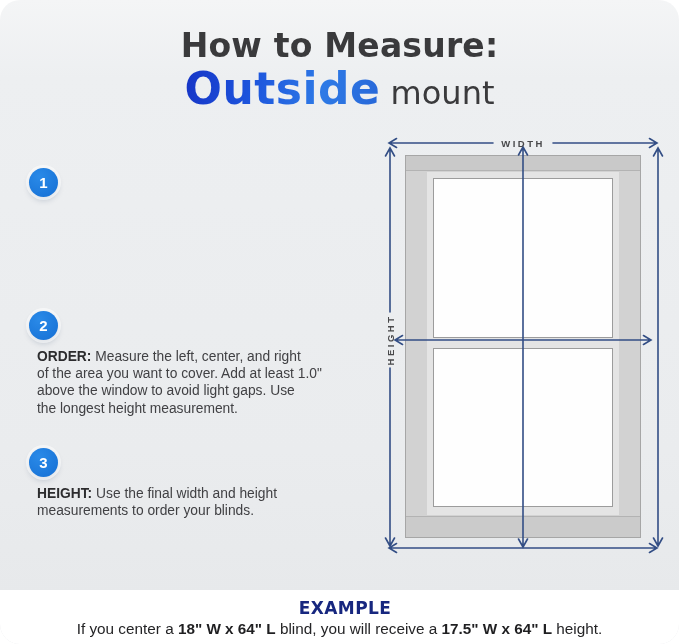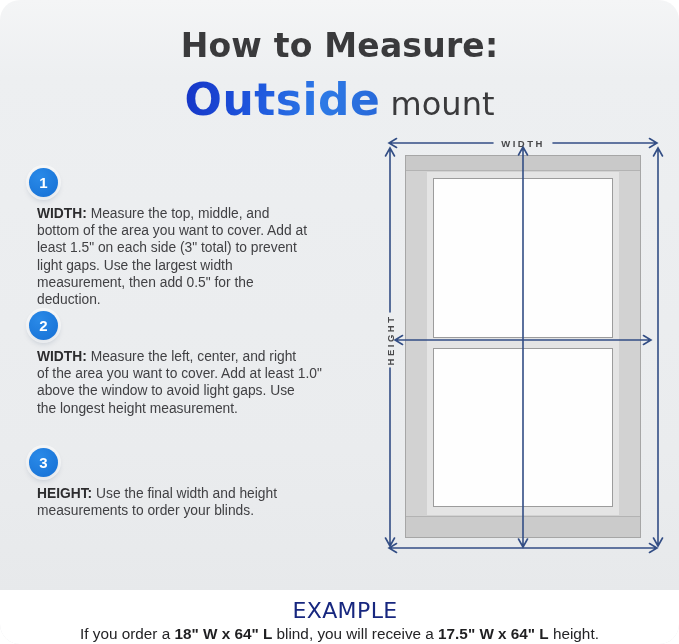--- a/index.html
+++ b/index.html
@@ -6,21 +6,21 @@
   html,body { background:#fff; }
   .canvas {
     position:relative; width:679px; height:644px; overflow:hidden;
     background:linear-gradient(180deg,#f4f5f6 0%, #edeff1 12%, #eaecee 70%, #e6e8ea 100%);
     font-family:"Liberation Sans", sans-serif;
     border-radius:20px;
   }
   
   .title { position:absolute; top:26px; left:0; right:0; text-align:center; font-family:"DejaVu Sans", sans-serif; }
   .title-line1 { font-size:33px; font-weight:700; color:#3a3a3c; letter-spacing:0.2px; }
-  .title-line2 { margin-top:12px; line-height:46px; }
+  .title-line2 { margin-top:1px; line-height:46px; }
   .title-outside {
     font-size:44px; font-weight:700; letter-spacing:0.5px;
     background:linear-gradient(100deg,#1634c6 0%, #1d55dd 35%, #2e7ae6 70%, #2767d8 100%);
     -webkit-background-clip:text; background-clip:text; color:transparent;
   }
   .title-mount { font-size:32px; font-weight:500; color:#3a3a3c; }
   
   .step { position:absolute; left:29px; width:356px; }
   .step-1 { top:168px; } .step-2 { top:311px; } .step-3 { top:448px; }
   .badge {
@@ -50,49 +50,43 @@
   
   .measure-svg { position:absolute; left:383px; top:136px; width:282px; height:424px; }
   .measure-svg path { fill:none; stroke:#334e85; stroke-width:1.6; stroke-linecap:round; }
   .measure-svg text {
     fill:#48484a; font-size:9.5px; font-weight:600; letter-spacing:2.5px;
     font-family:"Liberation Sans", sans-serif;
   }
   
   .footer { position:absolute; left:0; right:0; bottom:0; height:54px; background:#ffffff; text-align:center; }
   .example-heading {
-    margin-top:8px; font-size:22px; font-weight:400; color:#17277f;
+    margin-top:8px; font-size:17px; font-weight:700; color:#17277f;
     letter-spacing:0.4px; font-family:"DejaVu Sans", sans-serif;padding-left:11px;
   }
   .example-line { margin-top:2px; font-size:15.3px; color:#242426; }
   .example-bold { font-weight:700; color:#1f1f21; }
 </style>
 </head>
 <body>
 
 <div class="canvas">
 
   <div class="title">
     <div class="title-line1">How to Measure:</div>
     <div class="title-line2"><span class="title-outside">Outside</span><span class="title-mount"> mount</span></div>
   </div>
 
   <div class="step step-1">
     <div class="badge">1</div>
-    <div class="step-body"><span class="step-label">WIDTH:</span><span> Measure the top, middle, and
-bottom of the area you want to cover. Add at
-least 1.5" on each side (3" total) to prevent
-light gaps. Use the largest width
-measurement, then add 0.5" for the
-deduction.</span></div>
   </div>
 
   <div class="step step-2">
     <div class="badge">2</div>
-    <div class="step-body"><span class="step-label">WIDTH:</span><span> Measure the left, center, and right
+    <div class="step-body"><span class="step-label">ORDER:</span><span> Measure the left, center, and right
 of the area you want to cover. Add at least 1.0"
 above the window to avoid light gaps. Use
 the longest height measurement.</span></div>
   </div>
 
   <div class="step step-3">
     <div class="badge">3</div>
     <div class="step-body"><span class="step-label">HEIGHT:</span><span> Use the final width and height
 measurements to order your blinds.</span></div>
   </div>
@@ -112,16 +106,16 @@
     <path d="M270.5 20 L275 12 L279.5 20 M275 12 V410 M270.5 402 L275 410 L279.5 402"></path>
     <path d="M13.5 407.5 L6 412 L13.5 416.5 M6 412 H274 M266.5 407.5 L274 412 L266.5 416.5"></path>
     <path d="M135.5 19 L140 11 L144.5 19 M140 11 V411 M135.5 403 L140 411 L144.5 403"></path>
     <path d="M19.5 199.5 L12 204 L19.5 208.5 M12 204 H268 M260.5 199.5 L268 204 L260.5 208.5"></path>
     <text x="140" y="10.5" text-anchor="middle">WIDTH</text>
     <text x="7" y="204" dy="3.5" text-anchor="middle" transform="rotate(-90 7 204)">HEIGHT</text>
   </svg>
 
   <div class="footer">
     <div class="example-heading">EXAMPLE</div>
-    <div class="example-line"><span>If you order a </span><span class="example-bold">18" W x 64" L</span><span> blind, you will receive a </span><span class="example-bold">17.5" W x 64" L</span><span> height.</span></div>
+    <div class="example-line"><span>If you center a </span><span class="example-bold">18" W x 64" L</span><span> blind, you will receive a </span><span class="example-bold">17.5" W x 64" L</span><span> height.</span></div>
   </div>
 
 </div>
 
 </body></html>

